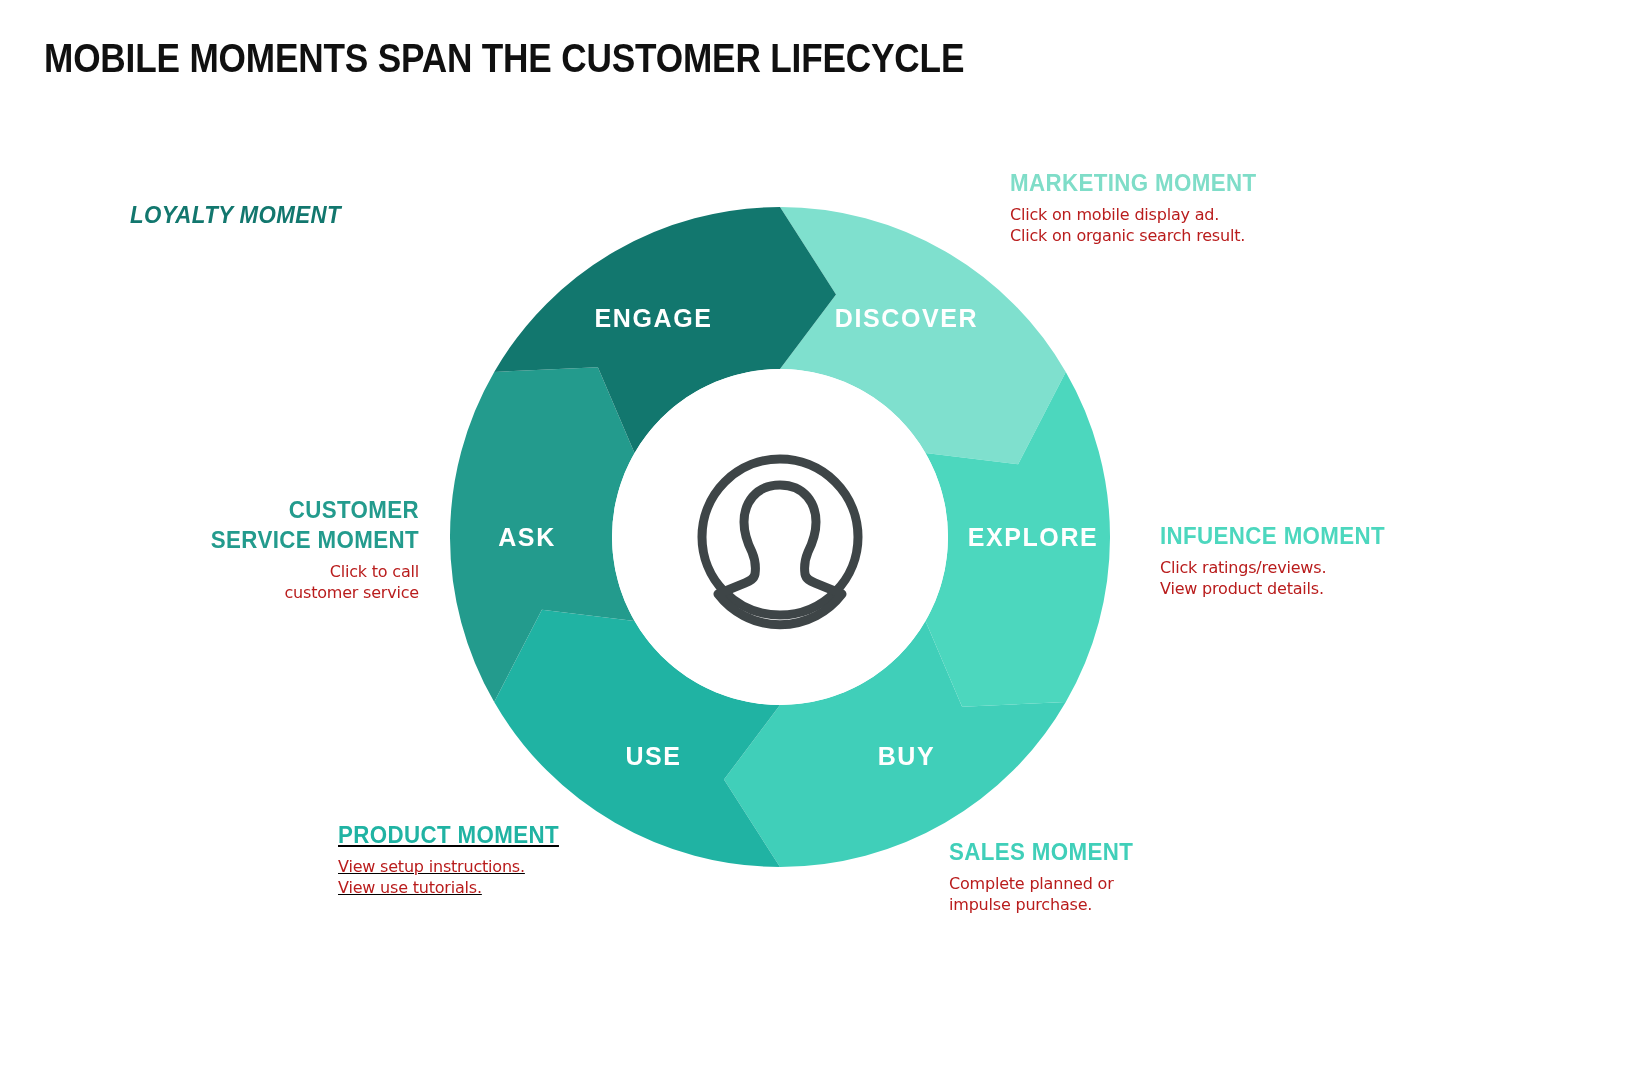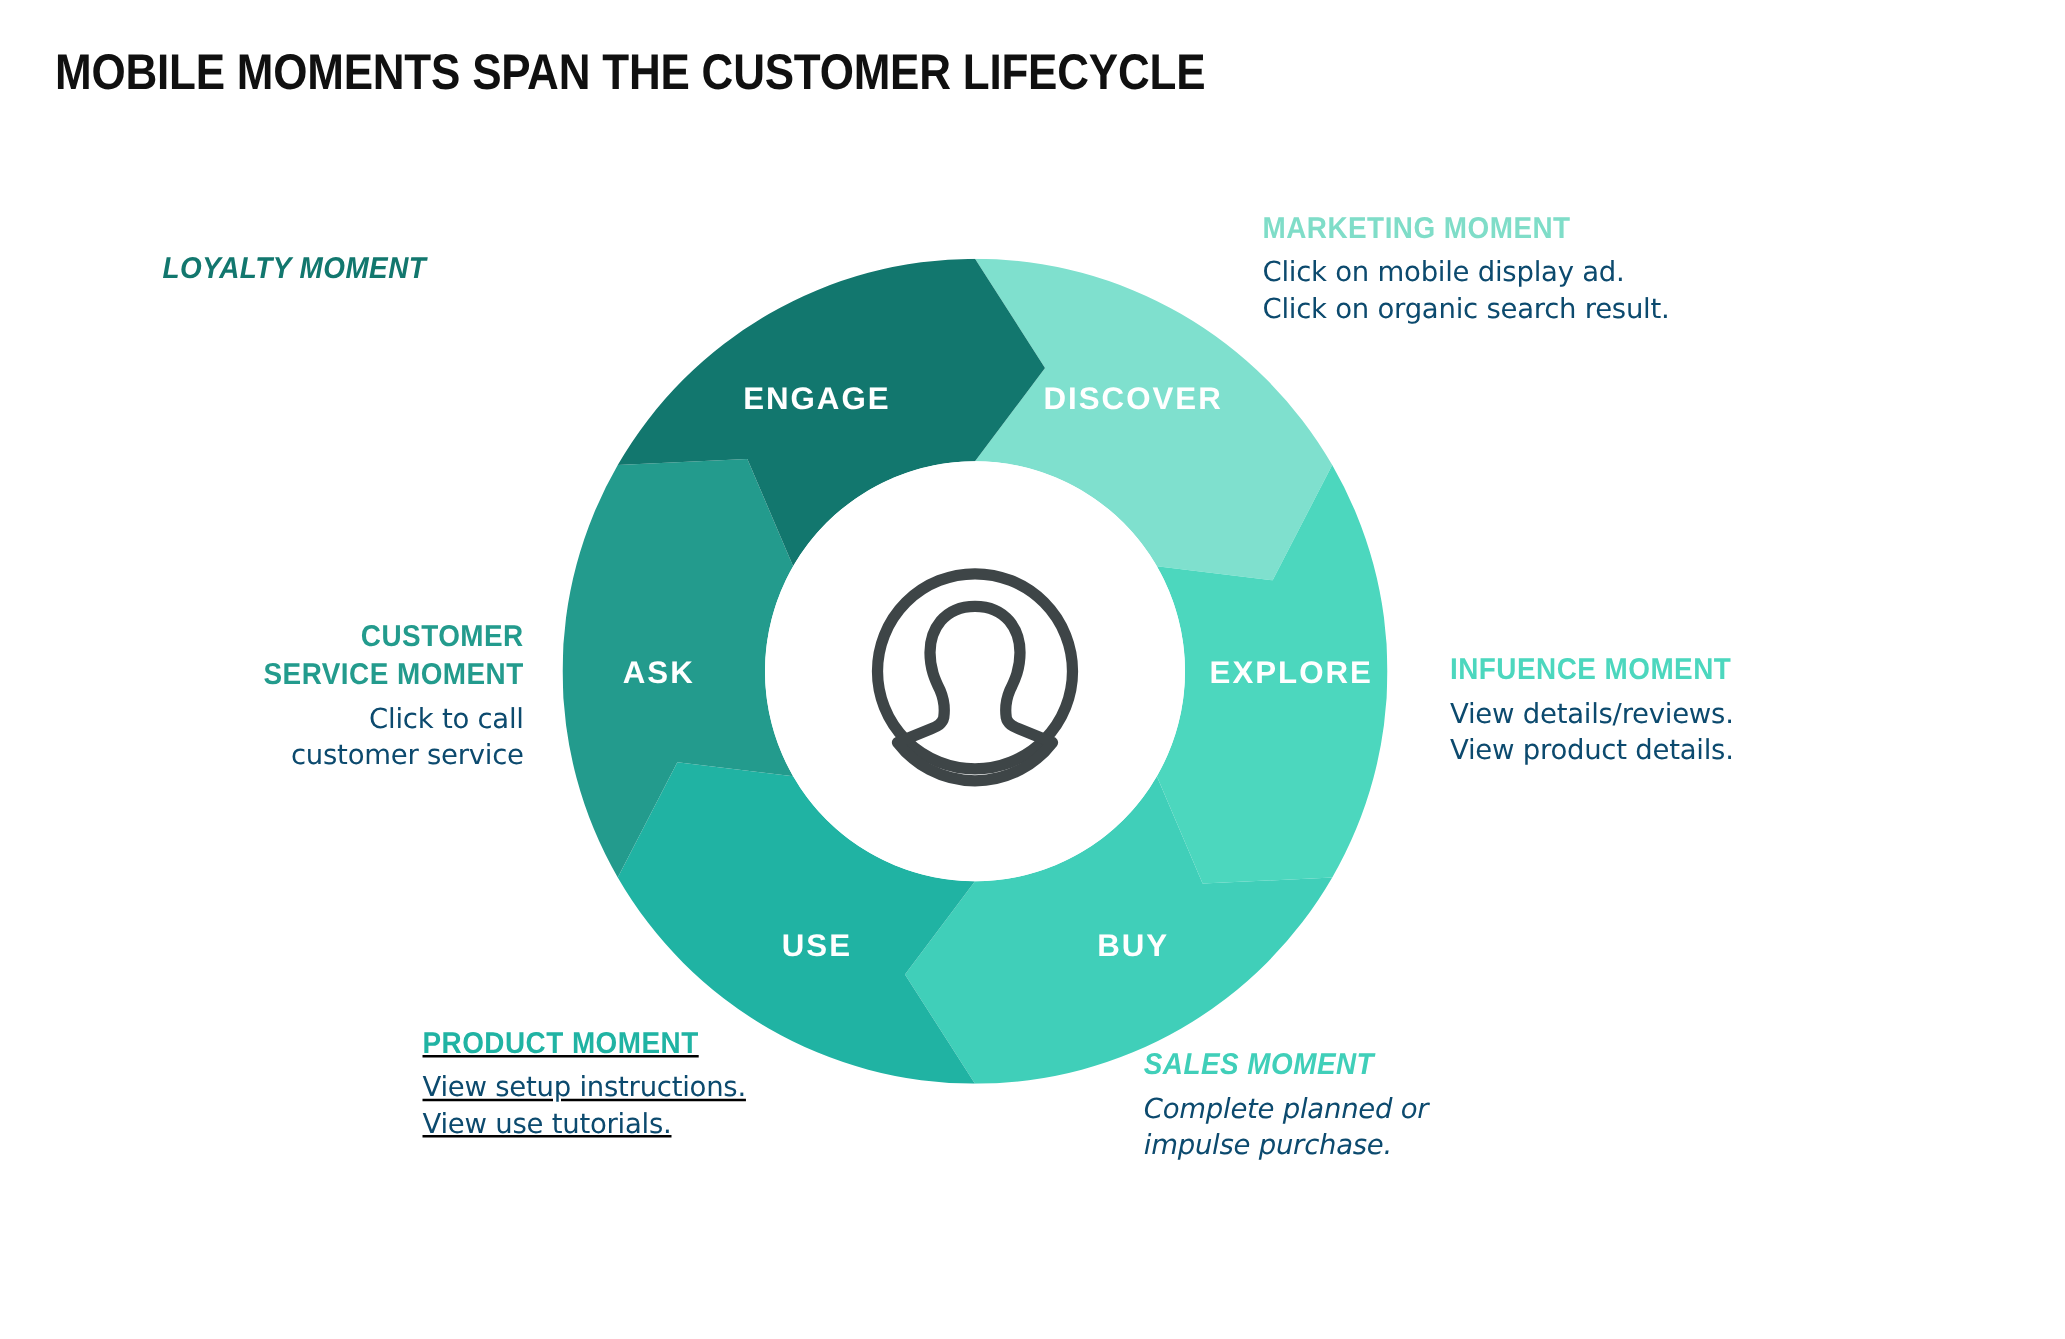--- a/index.html
+++ b/index.html
@@ -43,35 +43,35 @@
     line-height: 1.25;
     transform: scaleX(0.93);
     transform-origin: left center;
     margin: 0 0 6px 0;
     white-space: pre-line;
   }
   .callout.right-align .callout-title { transform-origin: right center; }
 
   .callout-body {
     font-family: "DejaVu Sans", sans-serif;
-    font-size: 22px;
+    font-size: 16px;
     line-height: 1.33;
-    color: #0c4a6e;
+    color: #b91c1c;
     margin: 0;
     white-space: pre-line;
     letter-spacing: -0.2px;
   }
 
   
   #callout-loyalty   { left: 130px;  top: 200px; font-style: italic; }
   #callout-marketing { left: 974px;  top: 168px; margin-left: 36px; }
   #callout-custserv  { left: -51px;  top: 495px; width: 470px; }
   #callout-influence { left: 1160px; top: 521px; }
   #callout-product   { left: 338px;  top: 820px; text-decoration: underline; }
-  #callout-sales     { left: 915px;  top: 837px; font-style: italic; }
+  #callout-sales     { left: 949px;  top: 837px; }
 
   #wheel {
     position: absolute;
     left: 450px;
     top: 207px;
   }
 
   .seg-label {
     font-family: "Liberation Sans Narrow", "Liberation Sans", sans-serif;
     font-weight: bold;
@@ -97,21 +97,21 @@
 
 <div class="callout right-align" id="callout-custserv">
   <div class="callout-title" style="color: rgb(35, 155, 141);">CUSTOMER
 SERVICE MOMENT</div>
   <div class="callout-body">Click to call
 customer service</div>
 </div>
 
 <div class="callout" id="callout-influence">
   <div class="callout-title" style="color: rgb(76, 215, 190);">INFUENCE MOMENT</div>
-  <div class="callout-body">View details/reviews.
+  <div class="callout-body">Click ratings/reviews.
 View product details.</div>
 </div>
 
 <div class="callout" id="callout-product">
   <div class="callout-title" style="color: rgb(32, 179, 163);">PRODUCT MOMENT</div>
   <div class="callout-body">View setup instructions.
 View use tutorials.</div>
 </div>
 
 <div class="callout" id="callout-sales">

